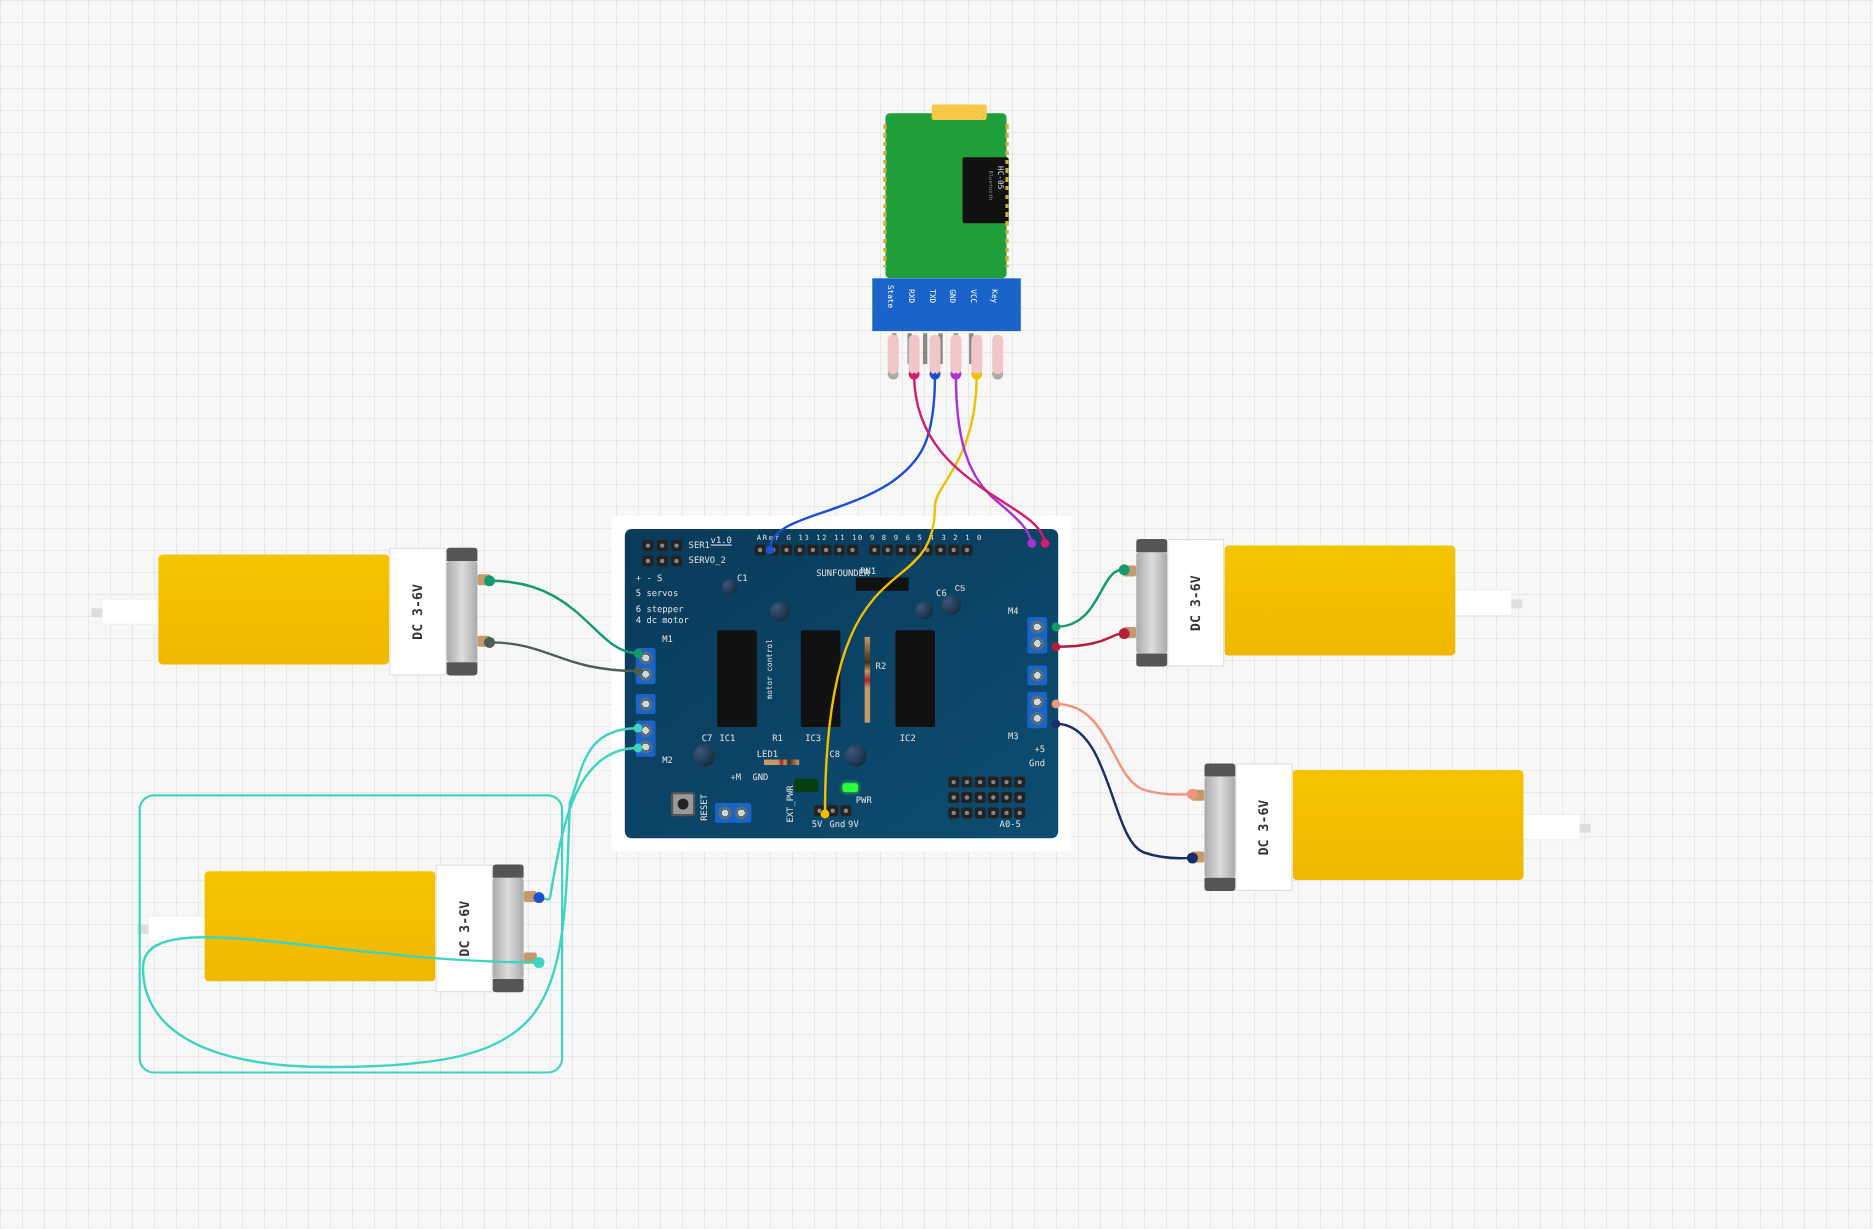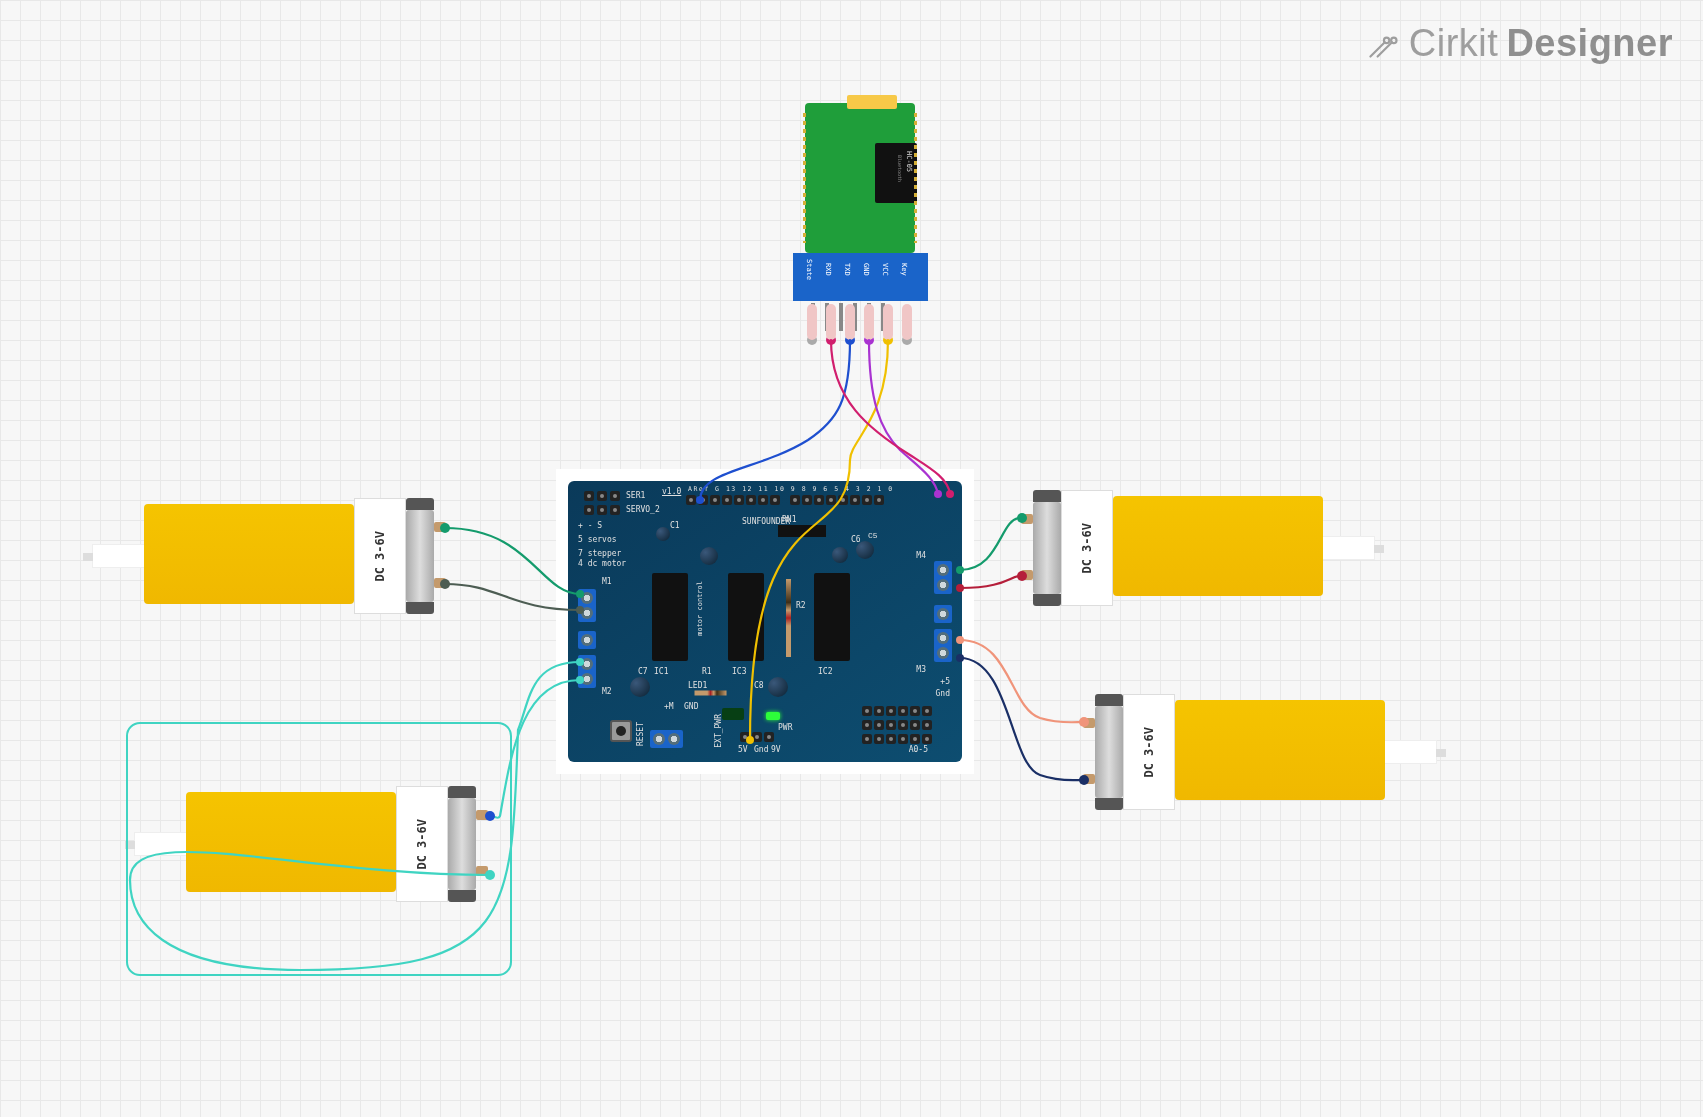--- a/index.html
+++ b/index.html
@@ -306,32 +306,20 @@
     stroke-width: 1;
   }
 </style>
 </head>
 <body>
 
 <div class="grid-bg"></div>
 
 <div class="canvas">
 
-  <div class="logo">
-    <svg viewBox="0 0 40 40">
-      <g stroke="#9e9e9e" stroke-width="2.4" fill="none" stroke-linecap="round">
-        <path d="M6 34 L22 18"></path>
-        <path d="M14 34 L30 18"></path>
-        <circle cx="24" cy="16" r="3"></circle>
-        <circle cx="32" cy="16" r="3"></circle>
-      </g>
-    </svg>
-    <span class="brand-light">Cirkit</span>
-    <span class="brand-bold">Designer</span>
-  </div>
 
   <div class="hc05">
     <div class="hc05-green">
       <div class="hc05-antenna"></div>
       <div class="hc05-chip">
         <div style="color:#ddd;font-size:7px;font-family:monospace;writing-mode:vertical-rl;position:absolute;right:4px;top:8px;">HC-05</div>
         <div style="color:#888;font-size:5px;font-family:monospace;writing-mode:vertical-rl;position:absolute;right:14px;top:12px;">Bluetooth</div>
       </div>
 
       <div style="position:absolute;left:-2px;top:10px;bottom:10px;width:3px;background:repeating-linear-gradient(#d4af37 0 4px, transparent 4px 8px);"></div>
@@ -471,24 +459,24 @@
       <div style="position:absolute;left:210px;top:44px;width:48px;height:12px;background:#111;"></div>
 
       <div class="led-green" style="left:198px;bottom:42px;"></div>
 
       <div class="btn-reset" style="left:42px;bottom:20px;"></div>
 
       <div style="position:absolute;left:154px;bottom:42px;width:22px;height:12px;background:#073f14;border-radius:2px;"></div>
 
       <span class="silk" style="left:58px;top:10px;">SER1</span>
       <span class="silk" style="left:58px;top:24px;">SERVO_2</span>
-      <span class="silk" style="left:94px;top:6px;text-decoration:underline;">v1.0</span>
+      <span class="silk" style="left:78px;top:6px;text-decoration:underline;">v1.0</span>
       <span class="silk" style="left:10px;top:40px;">+ - S</span>
       <span class="silk" style="left:10px;top:54px;">5 servos</span>
-      <span class="silk" style="left:10px;top:68px;">7 stepper</span>
+      <span class="silk" style="left:10px;top:68px;">6 stepper</span>
       <span class="silk" style="left:10px;top:78px;">4 dc motor</span>
       <span class="silk" style="left:34px;top:96px;">M1</span>
       <span class="silk" style="left:34px;top:206px;">M2</span>
       <span class="silk" style="right:36px;top:184px;">M3</span>
       <span class="silk" style="right:36px;top:70px;">M4</span>
       <span class="silk" style="left:96px;top:221px;">+M</span>
       <span class="silk" style="left:116px;top:221px;">GND</span>
       <span class="silk" style="left:210px;bottom:30px;">PWR</span>
       <span class="silk silk-vert" style="left:146px;bottom:14px;">EXT_PWR</span>
       <span class="silk silk-vert" style="left:68px;bottom:16px;">RESET</span>

